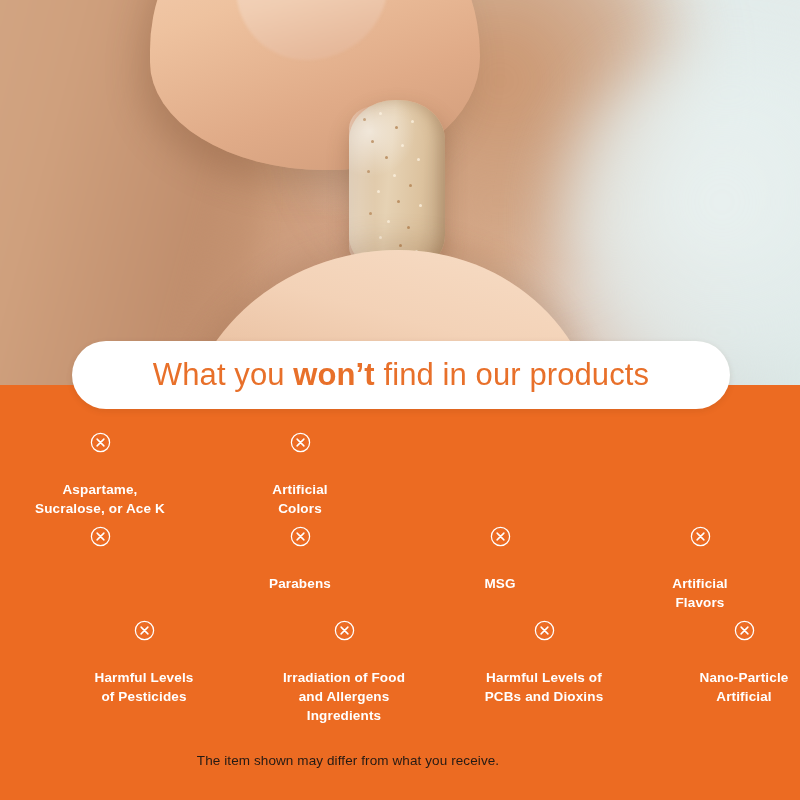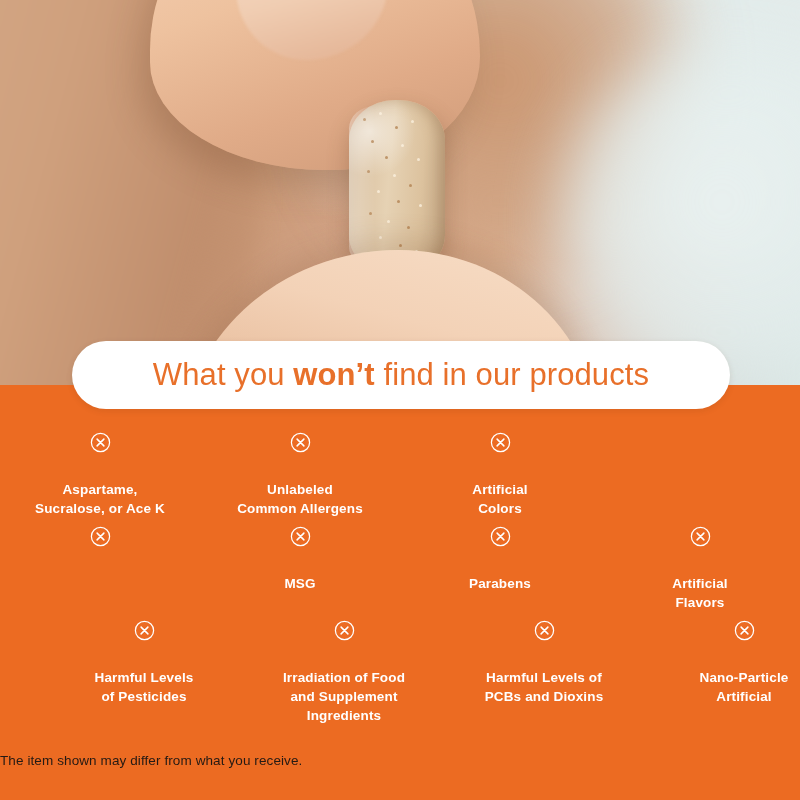--- a/index.html
+++ b/index.html
@@ -214,21 +214,21 @@
     letter-spacing: 0.15px;
     white-space: pre-line;
   }
 
   
   .footer {
     position: absolute;
     left: 0;
     top: 753px;
     width: 696px;
-    text-align: left;
+    text-align: center;
     color: #241a14;
     font-size: 13.5px;
     letter-spacing: 0.1px;
   }
 </style>
 </head>
 <body>
 
 <div class="canvas">
 
@@ -286,30 +286,20 @@
       <span class="cell-label">Aspartame,
 Sucralose, or Ace K</span>
     </div>
     <div class="cell">
       <span class="x-icon">
           <svg width="21" height="21" viewBox="0 0 21 21">
             <circle cx="10.5" cy="10.5" r="9.1" fill="none" stroke="#ffffff" stroke-width="1.25"></circle>
             <path d="M7.1 7.1 L13.9 13.9 M13.9 7.1 L7.1 13.9" stroke="#ffffff" stroke-width="1.5" stroke-linecap="round"></path>
           </svg>
         </span>
-      <span class="cell-label">Unlabeled
-Common Allergens</span>
-    </div>
-    <div class="cell">
-      <span class="x-icon">
-          <svg width="21" height="21" viewBox="0 0 21 21">
-            <circle cx="10.5" cy="10.5" r="9.1" fill="none" stroke="#ffffff" stroke-width="1.25"></circle>
-            <path d="M7.1 7.1 L13.9 13.9 M13.9 7.1 L7.1 13.9" stroke="#ffffff" stroke-width="1.5" stroke-linecap="round"></path>
-          </svg>
-        </span>
       <span class="cell-label">Artificial
 Colors</span>
     </div>
   </div>
 
   <div class="grid row2" style="top:526px;">
     <div class="cell">
       <span class="x-icon">
           <svg width="21" height="21" viewBox="0 0 21 21">
             <circle cx="10.5" cy="10.5" r="9.1" fill="none" stroke="#ffffff" stroke-width="1.25"></circle>
@@ -317,30 +307,30 @@
           </svg>
         </span>
     </div>
     <div class="cell">
       <span class="x-icon">
           <svg width="21" height="21" viewBox="0 0 21 21">
             <circle cx="10.5" cy="10.5" r="9.1" fill="none" stroke="#ffffff" stroke-width="1.25"></circle>
             <path d="M7.1 7.1 L13.9 13.9 M13.9 7.1 L7.1 13.9" stroke="#ffffff" stroke-width="1.5" stroke-linecap="round"></path>
           </svg>
         </span>
+      <span class="cell-label">Parabens</span>
+    </div>
+    <div class="cell">
+      <span class="x-icon">
+          <svg width="21" height="21" viewBox="0 0 21 21">
+            <circle cx="10.5" cy="10.5" r="9.1" fill="none" stroke="#ffffff" stroke-width="1.25"></circle>
+            <path d="M7.1 7.1 L13.9 13.9 M13.9 7.1 L7.1 13.9" stroke="#ffffff" stroke-width="1.5" stroke-linecap="round"></path>
+          </svg>
+        </span>
       <span class="cell-label">MSG</span>
-    </div>
-    <div class="cell">
-      <span class="x-icon">
-          <svg width="21" height="21" viewBox="0 0 21 21">
-            <circle cx="10.5" cy="10.5" r="9.1" fill="none" stroke="#ffffff" stroke-width="1.25"></circle>
-            <path d="M7.1 7.1 L13.9 13.9 M13.9 7.1 L7.1 13.9" stroke="#ffffff" stroke-width="1.5" stroke-linecap="round"></path>
-          </svg>
-        </span>
-      <span class="cell-label">Parabens</span>
     </div>
     <div class="cell">
       <span class="x-icon">
           <svg width="21" height="21" viewBox="0 0 21 21">
             <circle cx="10.5" cy="10.5" r="9.1" fill="none" stroke="#ffffff" stroke-width="1.25"></circle>
             <path d="M7.1 7.1 L13.9 13.9 M13.9 7.1 L7.1 13.9" stroke="#ffffff" stroke-width="1.5" stroke-linecap="round"></path>
           </svg>
         </span>
       <span class="cell-label">Artificial
 Flavors</span>
@@ -359,21 +349,21 @@
 of Pesticides</span>
     </div>
     <div class="cell">
       <span class="x-icon">
           <svg width="21" height="21" viewBox="0 0 21 21">
             <circle cx="10.5" cy="10.5" r="9.1" fill="none" stroke="#ffffff" stroke-width="1.25"></circle>
             <path d="M7.1 7.1 L13.9 13.9 M13.9 7.1 L7.1 13.9" stroke="#ffffff" stroke-width="1.5" stroke-linecap="round"></path>
           </svg>
         </span>
       <span class="cell-label">Irradiation of Food
-and Supplement
+and Allergens
 Ingredients</span>
     </div>
     <div class="cell">
       <span class="x-icon">
           <svg width="21" height="21" viewBox="0 0 21 21">
             <circle cx="10.5" cy="10.5" r="9.1" fill="none" stroke="#ffffff" stroke-width="1.25"></circle>
             <path d="M7.1 7.1 L13.9 13.9 M13.9 7.1 L7.1 13.9" stroke="#ffffff" stroke-width="1.5" stroke-linecap="round"></path>
           </svg>
         </span>
       <span class="cell-label">Harmful Levels of

